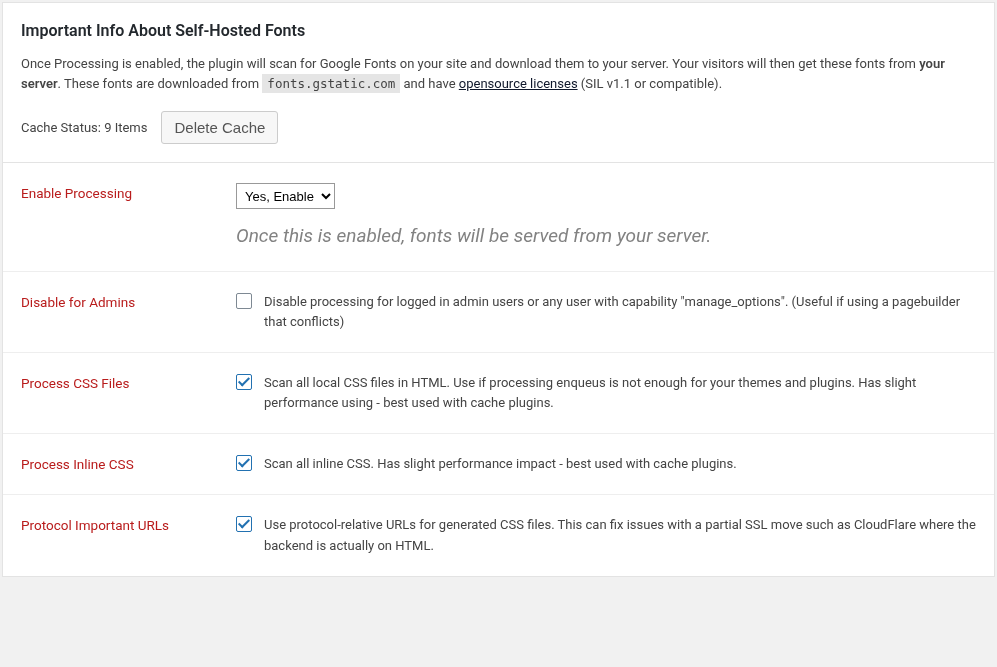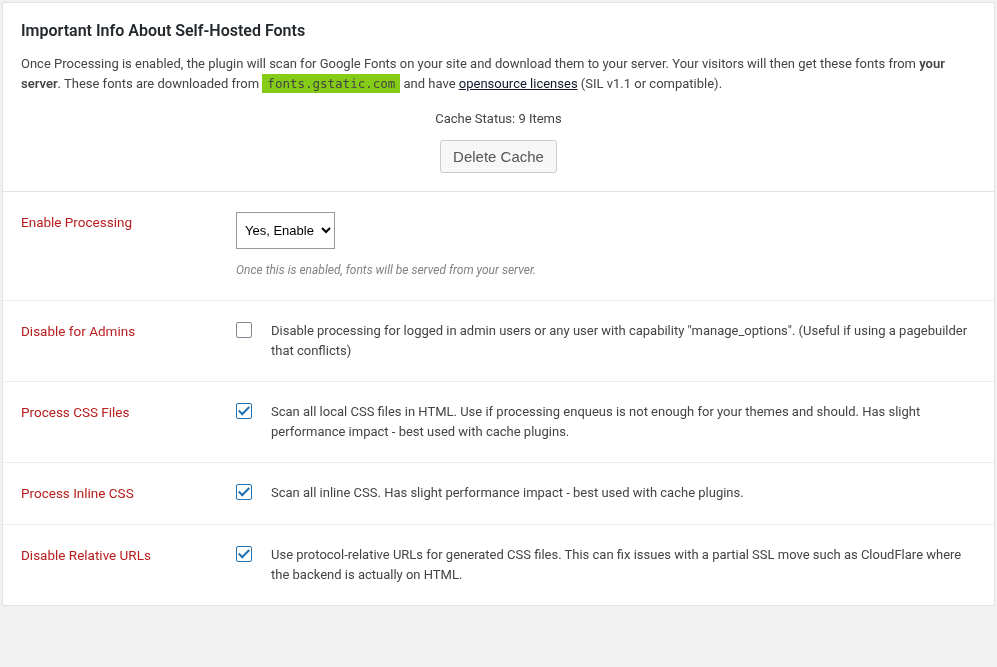--- a/index.html
+++ b/index.html
@@ -27,31 +27,30 @@
       font-weight: 600;
       color: #23282d;
     }
     .info-box p {
       margin: 0 0 18px 0;
       line-height: 1.5;
       color: #444;
     }
     .info-box strong { font-weight: 600; }
     code.inline {
-      background: #84cc16;
+      background: #e5e5e5;
       padding: 2px 5px;
       font-family: Consolas, Monaco, monospace;
       font-size: 12.5px;
     }
     a.link { color: #0f172a; text-decoration: underline; }
     .cache-row {
       display: flex;
       align-items: center;
       gap: 14px;
-      flex-direction: column;
     }
     .cache-row .label { color: #444; }
     .btn {
       background: #f7f7f7;
       border: 1px solid #ccc;
       border-radius: 3px;
       padding: 5px 12px;
       font-size: 15px;
       color: #555;
       cursor: pointer;
@@ -75,34 +74,34 @@
     }
     .row .content-col {
       flex: 1;
       color: #444;
       line-height: 1.55;
     }
     .helper {
       color: #828282;
       font-style: italic;
       margin-top: 12px;
-      font-size: 12px;
+      font-size: 19px;
     }
     select.dropdown {
       padding: 2px 4px;
       font-size: 13px;
       border: 1px solid #999;
       background: #fff;
       min-width: 95px;
-      height: 37px;
+      height: 26px;
     }
     .cb-row {
       display: flex;
       align-items: flex-start;
-      gap: 19px;
+      gap: 12px;
     }
     .cb {
       appearance: none;
       width: 16px; height: 16px;
       border: 1px solid #7e8993;
       border-radius: 2px;
       background: #fff;
       position: relative;
       cursor: pointer;
       flex: 0 0 16px;
@@ -162,37 +161,37 @@
         </div>
       </div>
     </div>
 
 
     <div class="row">
       <div class="label-col">Process CSS Files</div>
       <div class="content-col">
         <div class="cb-row">
           <span class="cb checked"></span>
-          <span class="cb-label">Scan all local CSS files in HTML. Use if processing enqueus is not enough for your themes and should. Has slight performance impact - best used with cache plugins.</span>
+          <span class="cb-label">Scan all local CSS files in HTML. Use if processing enqueus is not enough for your themes and plugins. Has slight performance using - best used with cache plugins.</span>
         </div>
       </div>
     </div>
 
     <div class="row">
       <div class="label-col">Process Inline CSS</div>
       <div class="content-col">
         <div class="cb-row">
           <span class="cb checked"></span>
           <span class="cb-label">Scan all inline CSS. Has slight performance impact - best used with cache plugins.</span>
         </div>
       </div>
     </div>
 
     <div class="row">
-      <div class="label-col">Disable Relative URLs</div>
+      <div class="label-col">Protocol Important URLs</div>
       <div class="content-col">
         <div class="cb-row">
           <span class="cb checked"></span>
           <span class="cb-label">Use protocol-relative URLs for generated CSS files. This can fix issues with a partial SSL move such as CloudFlare where the backend is actually on HTML.</span>
         </div>
       </div>
     </div>
 
   </div>
 </div>

